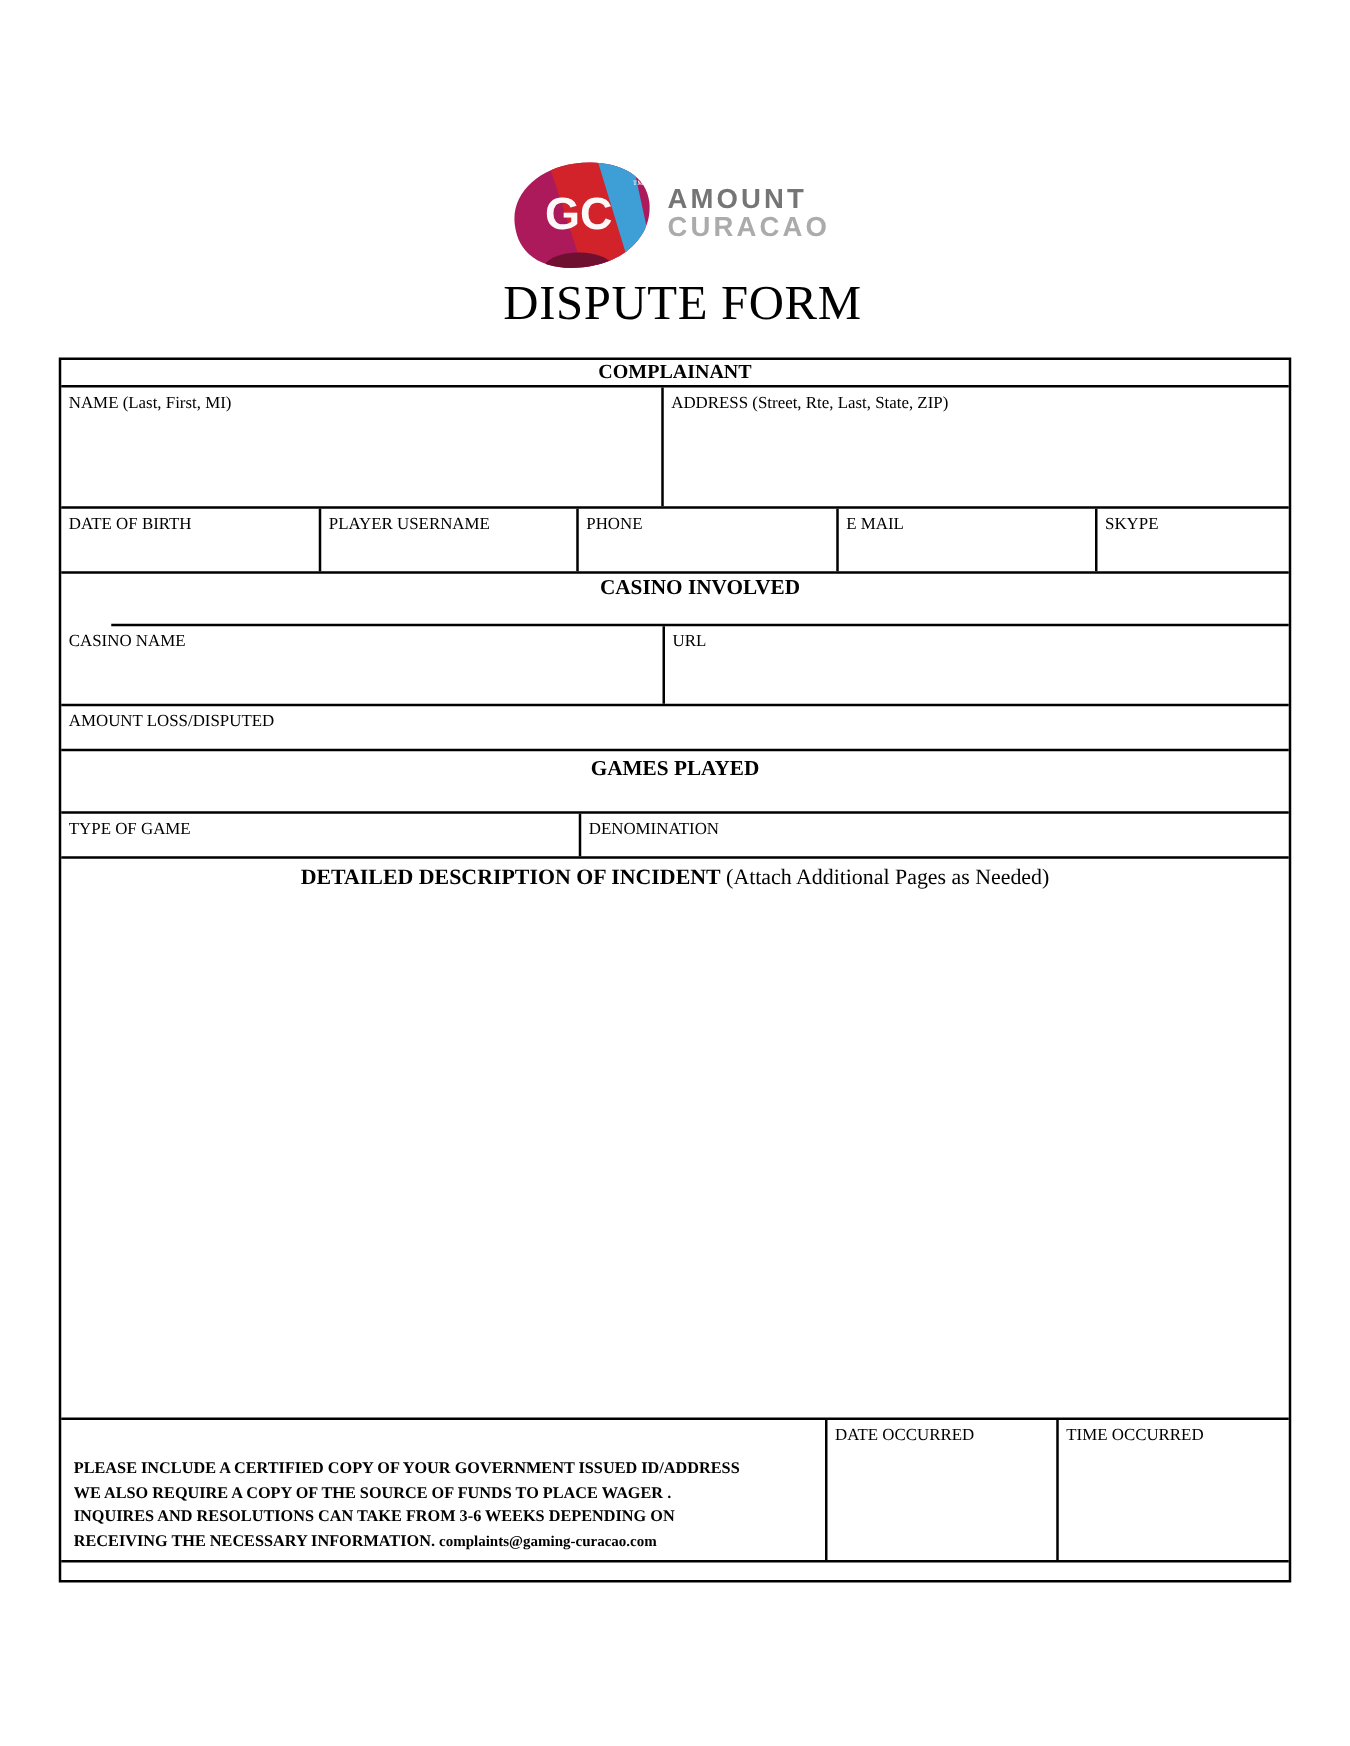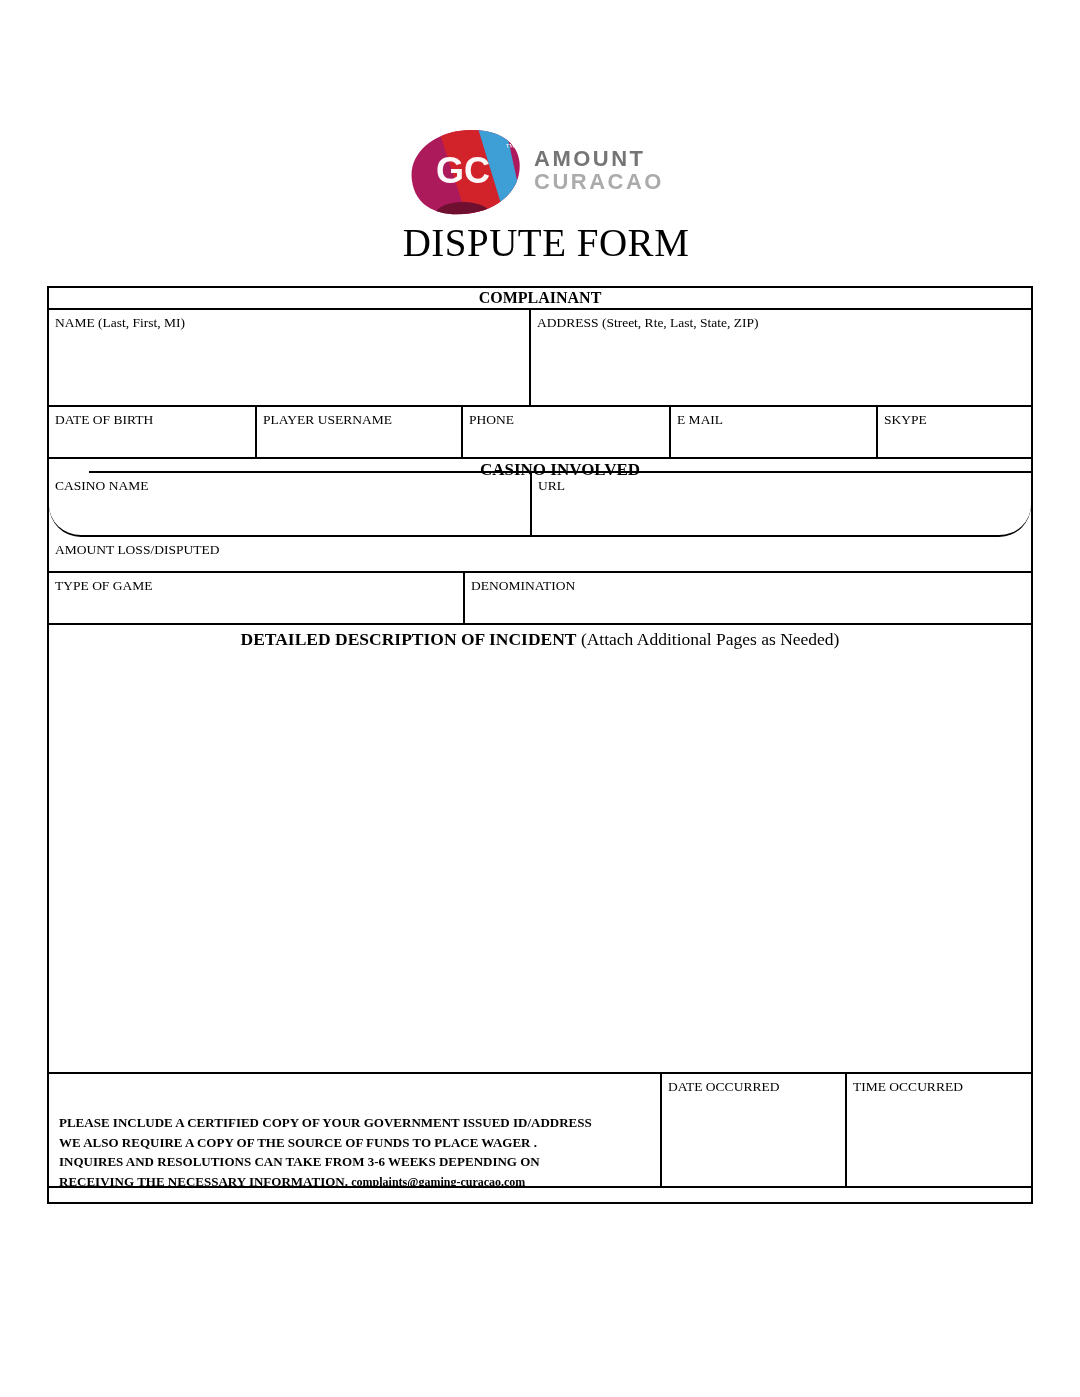--- a/index.html
+++ b/index.html
@@ -22,25 +22,25 @@
   .row { display:flex; border-bottom:2px solid #000; }
   .row:last-child { border-bottom:none; }
   .cell { border-right:2px solid #000; padding:3px 6px; overflow:hidden; }
   .cell:last-child { border-right:none; }
   .lbl { font-size:13.5px; font-family:"Liberation Serif", serif; }
   .hdr { display:block; width:100%; text-align:center; font-weight:bold; font-size:17px; padding-top:1px; }
 
   .r-complainant { height:22px; }
   .r-nameaddr    { height:97px; }
   .r-dob         { height:52px; }
-  .r-casinohdr   { height:14px;margin-left:40px; }
-  .r-casino      { height:64px;border-radius:32px; }
+  .r-casinohdr   { height:42px;margin-left:40px; }
+  .r-casino      { height:64px; }
   .r-amount      { height:36px; }
   .r-gameshdr    { height:50px; align-items:flex-start; }
-  .r-typedenom   { height:52px; }
+  .r-typedenom   { height:36px; }
   .r-desc        { height:449px; display:block; }
   .r-bottom      { height:114px; }
   .r-footer      { height:14px; }
 
   .w-name   { flex:0 0 482px; }
   .w-addr   { flex:1 1 auto; }
   .w-dob1   { flex:0 0 208px; }
   .w-dob2   { flex:0 0 206px; }
   .w-dob3   { flex:0 0 208px; }
   .w-dob4   { flex:0 0 207px; }
@@ -134,39 +134,42 @@
       <span class="lbl">URL</span>
     </div>
   </div>
 
   <div class="row r-amount">
     <div class="cell" style="flex:1 1 auto;">
       <span class="lbl">AMOUNT LOSS/DISPUTED</span>
     </div>
   </div>
 
+  <div class="row r-gameshdr">
+    <span class="hdr" style="padding-top:4px;">GAMES PLAYED</span>
+  </div>
 
   <div class="row r-typedenom">
     <div class="cell w-type">
       <span class="lbl">TYPE OF GAME</span>
     </div>
     <div class="cell w-denom">
       <span class="lbl">DENOMINATION</span>
     </div>
   </div>
 
   <div class="row r-desc">
     <div class="desc-hdr">
       <span class="b">DETAILED DESCRIPTION OF INCIDENT</span><span> (Attach Additional Pages as Needed)</span>
     </div>
     <div class="desc-area"></div>
   </div>
 
   <div class="row r-bottom">
-    <div class="cell w-notice notice" style="padding-top:39px;">
+    <div class="cell w-notice notice" style="padding-top:28px;">
       <div>PLEASE INCLUDE A CERTIFIED COPY OF YOUR GOVERNMENT ISSUED ID/ADDRESS</div>
       <div>WE ALSO REQUIRE A COPY OF THE SOURCE OF FUNDS TO PLACE WAGER .</div>
       <div>INQUIRES AND RESOLUTIONS CAN TAKE FROM 3-6 WEEKS DEPENDING ON</div>
       <div><span>RECEIVING THE NECESSARY INFORMATION.</span> <span class="mail">complaints@gaming-curacao.com</span></div>
     </div>
     <div class="cell w-dateocc">
       <span class="lbl">DATE OCCURRED</span>
     </div>
     <div class="cell w-timeocc">
       <span class="lbl">TIME OCCURRED</span>

